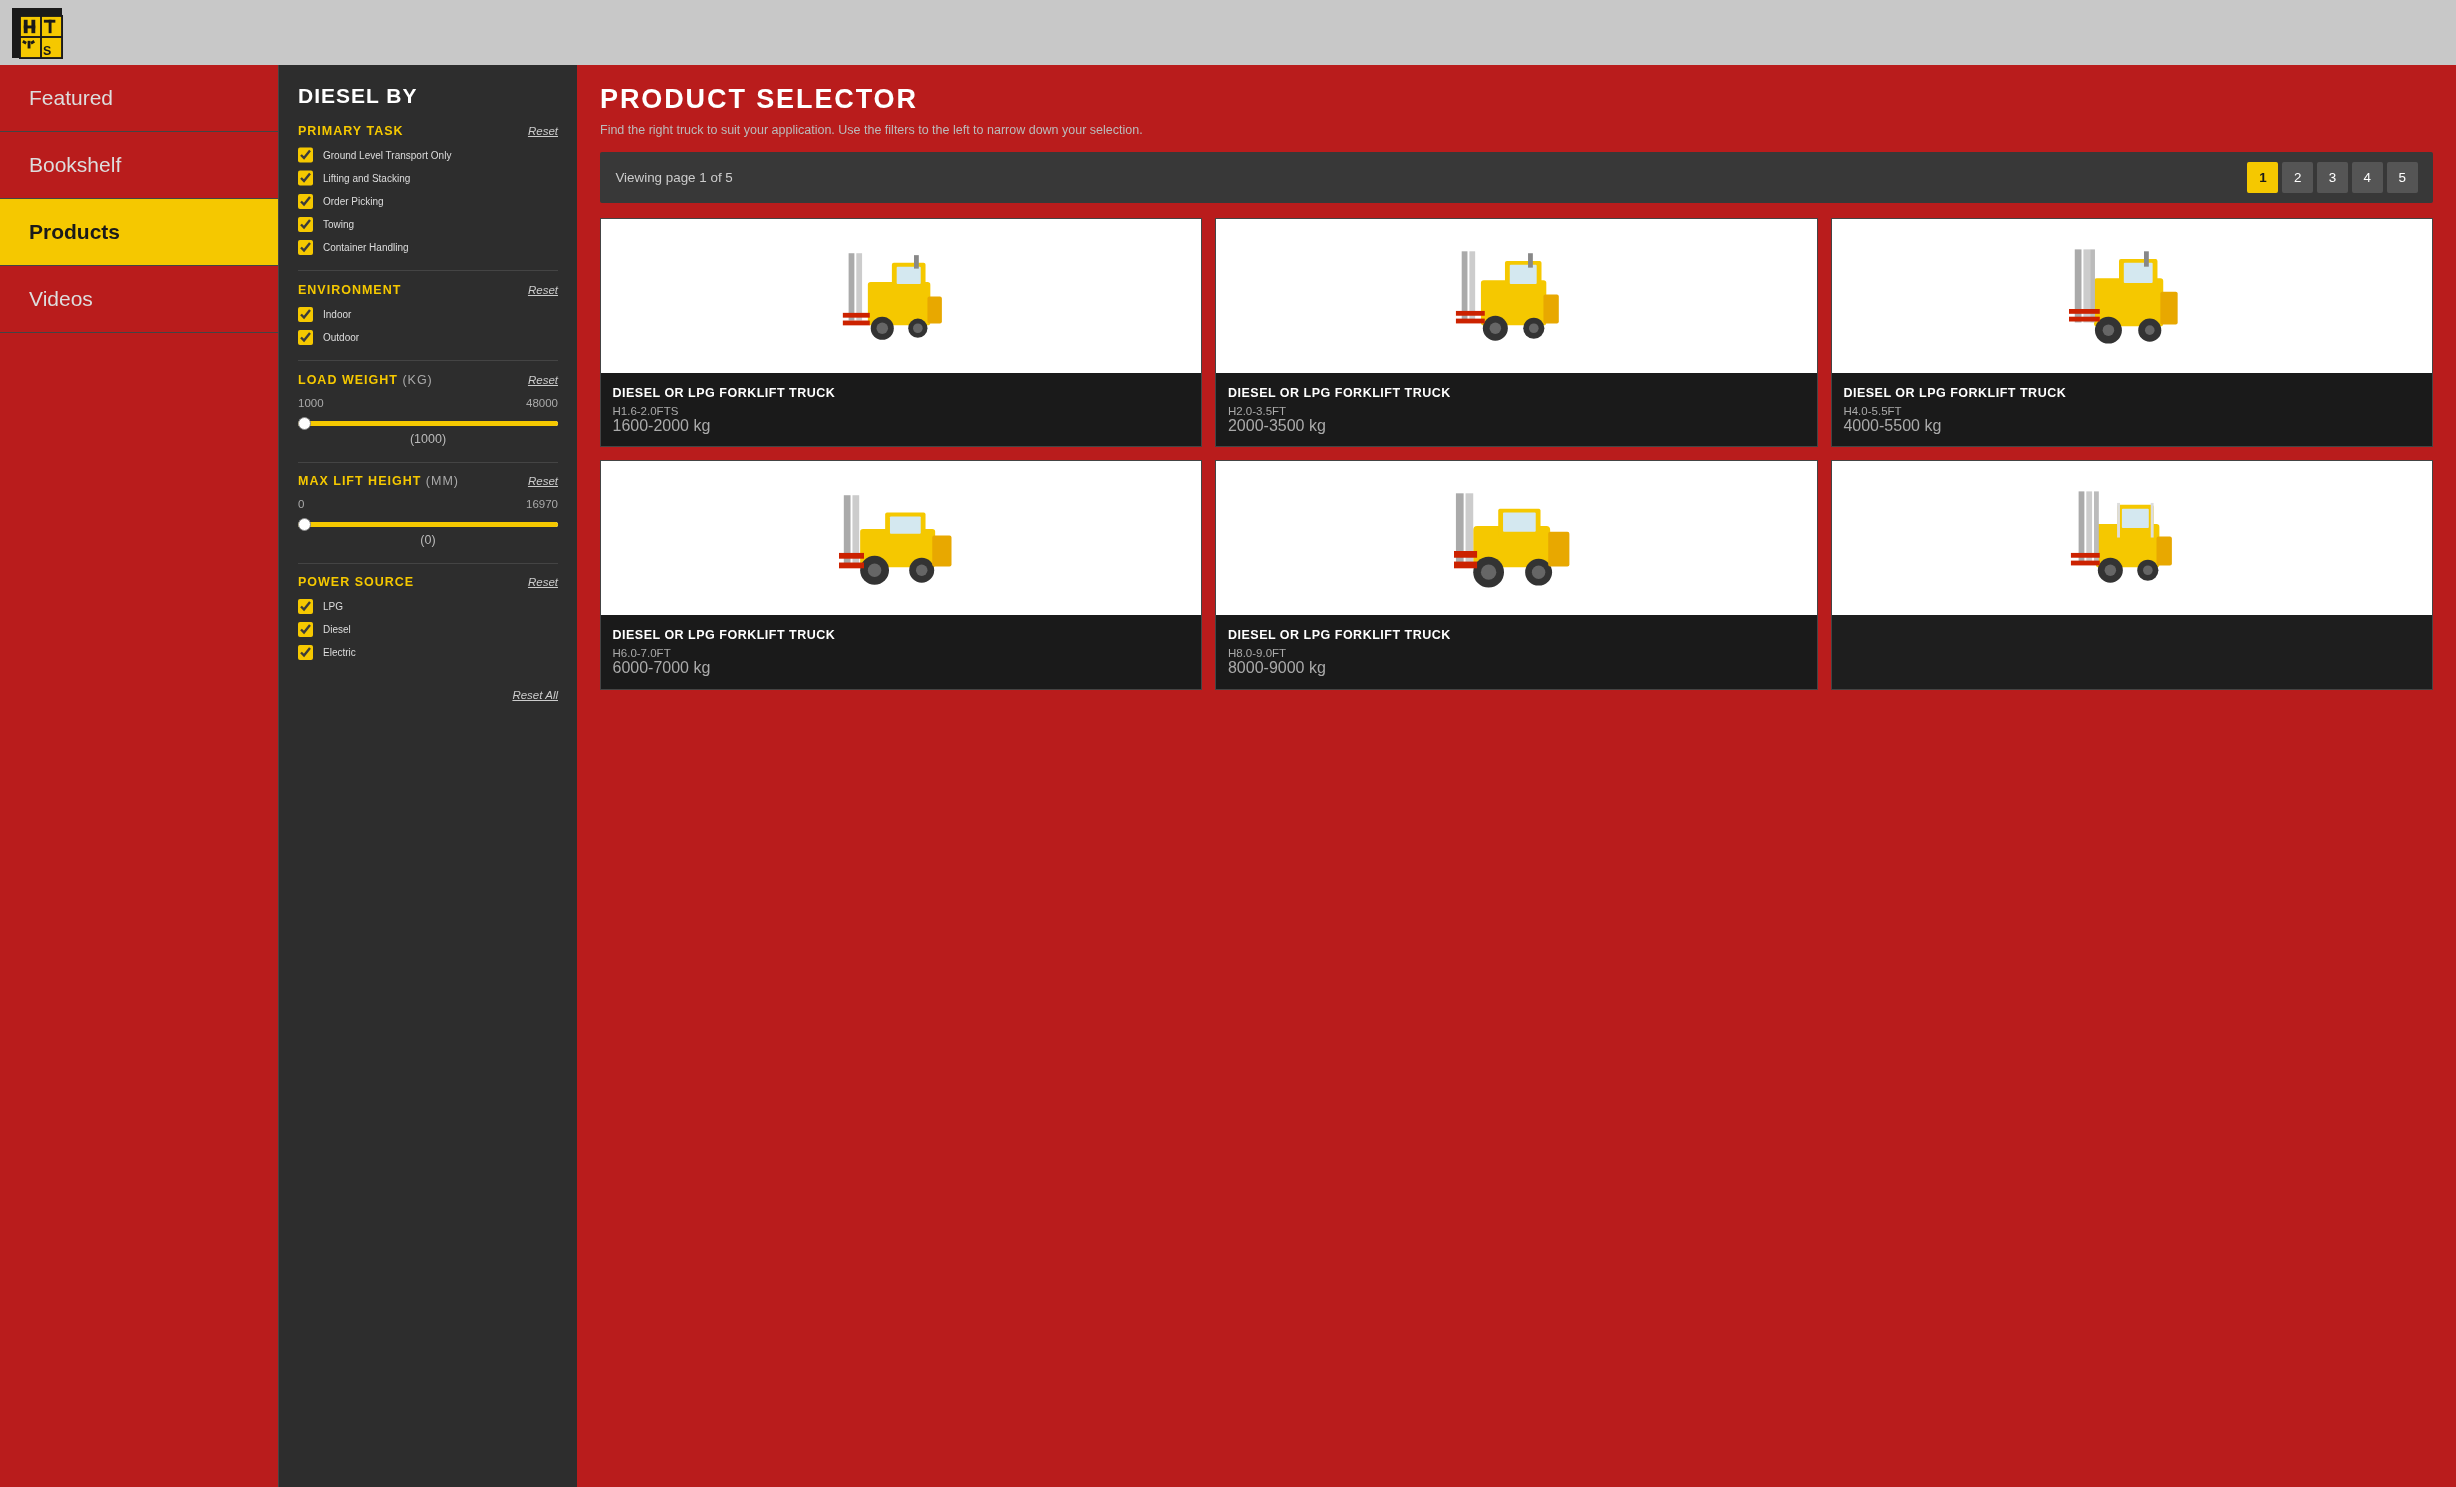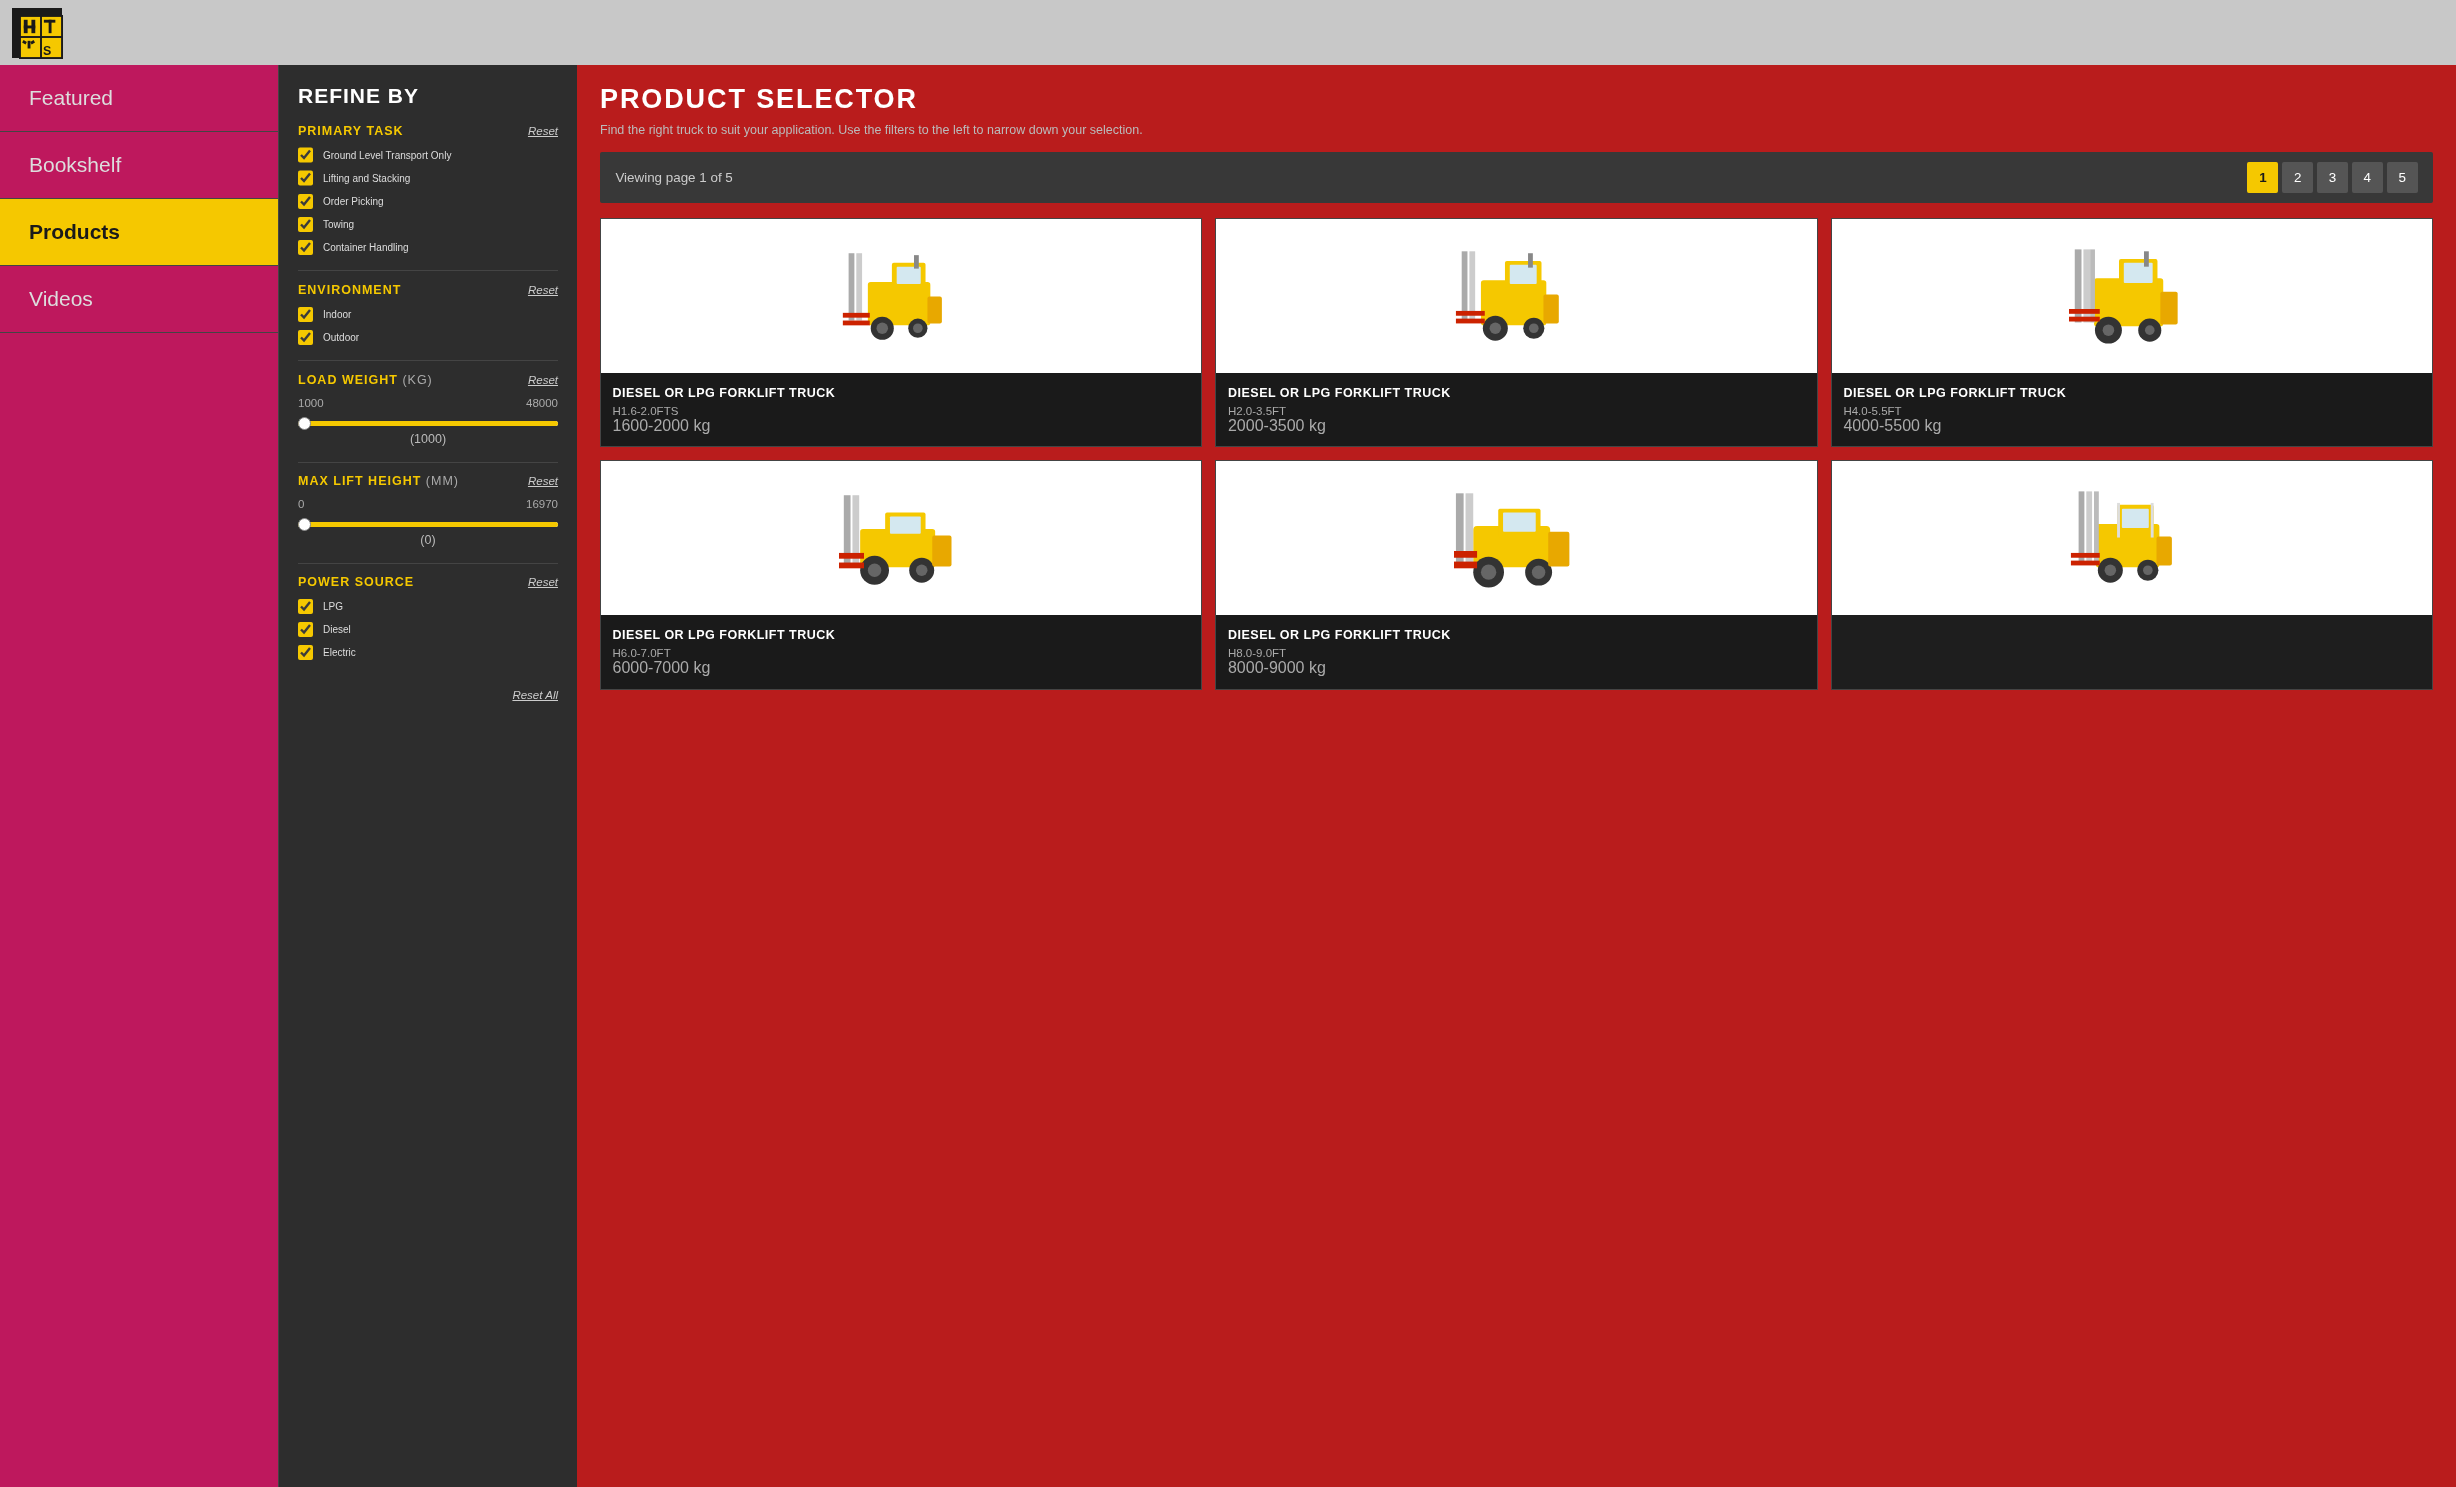--- a/index.html
+++ b/index.html
@@ -34,21 +34,21 @@
     
     .main-layout {
       display: flex;
       flex: 1;
       overflow: hidden;
     }
 
     
     .sidebar {
       width: 279px;
-      background: #be185d;
+      background: #b91c1c;
       flex-shrink: 0;
       display: flex;
       flex-direction: column;
       border-right: 1px solid #444;
     }
     .sidebar-item {
       padding: 21px 29px;
       font-size: 21px;
       color: #ddd;
       cursor: pointer;
@@ -320,21 +320,21 @@
       <span>Products</span>
     </div>
     <div class="sidebar-item">
       <span>Videos</span>
     </div>
   </div>
 
   <div class="content">
 
     <div class="filter-panel">
-      <div class="refine-title">REFINE BY</div>
+      <div class="refine-title">DIESEL BY</div>
 
       <div class="filter-section">
         <div class="filter-header">
           <span class="filter-section-title">PRIMARY TASK</span>
           <span class="reset-link">Reset</span>
         </div>
         <label class="checkbox-item">
           <input type="checkbox" checked="" style="">
           <span class="checkbox-label">Ground Level Transport Only</span>
         </label>

